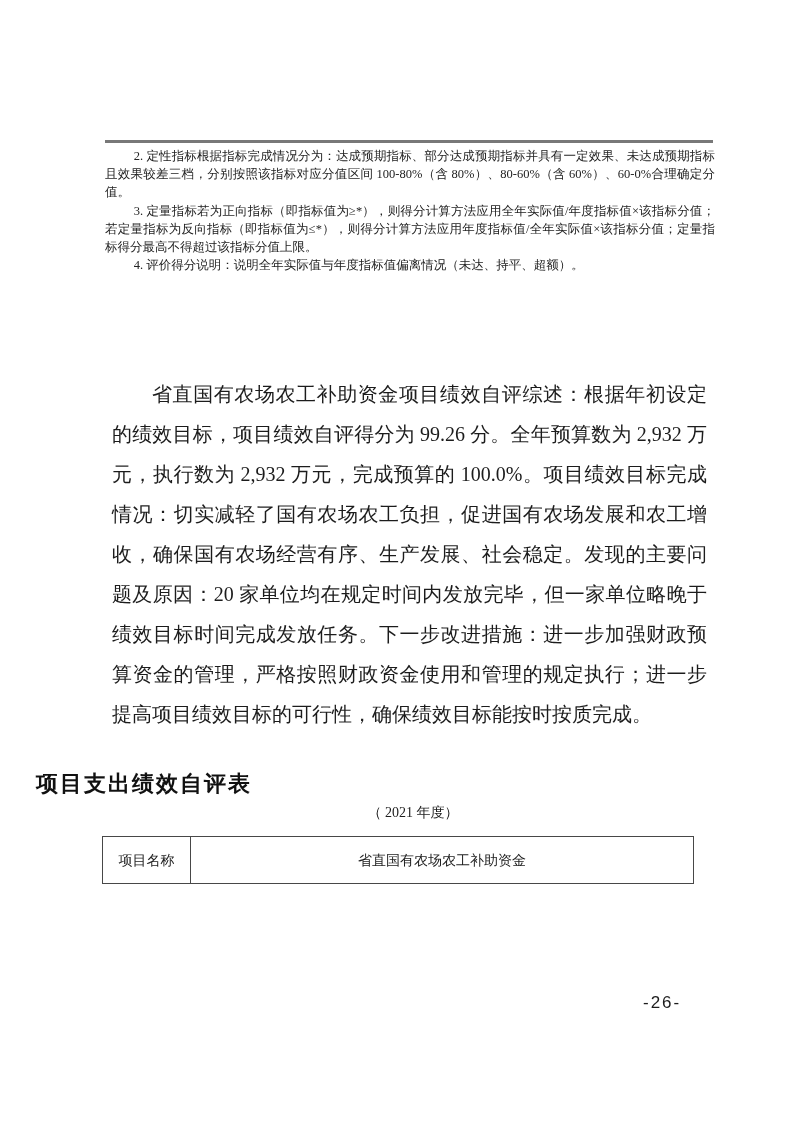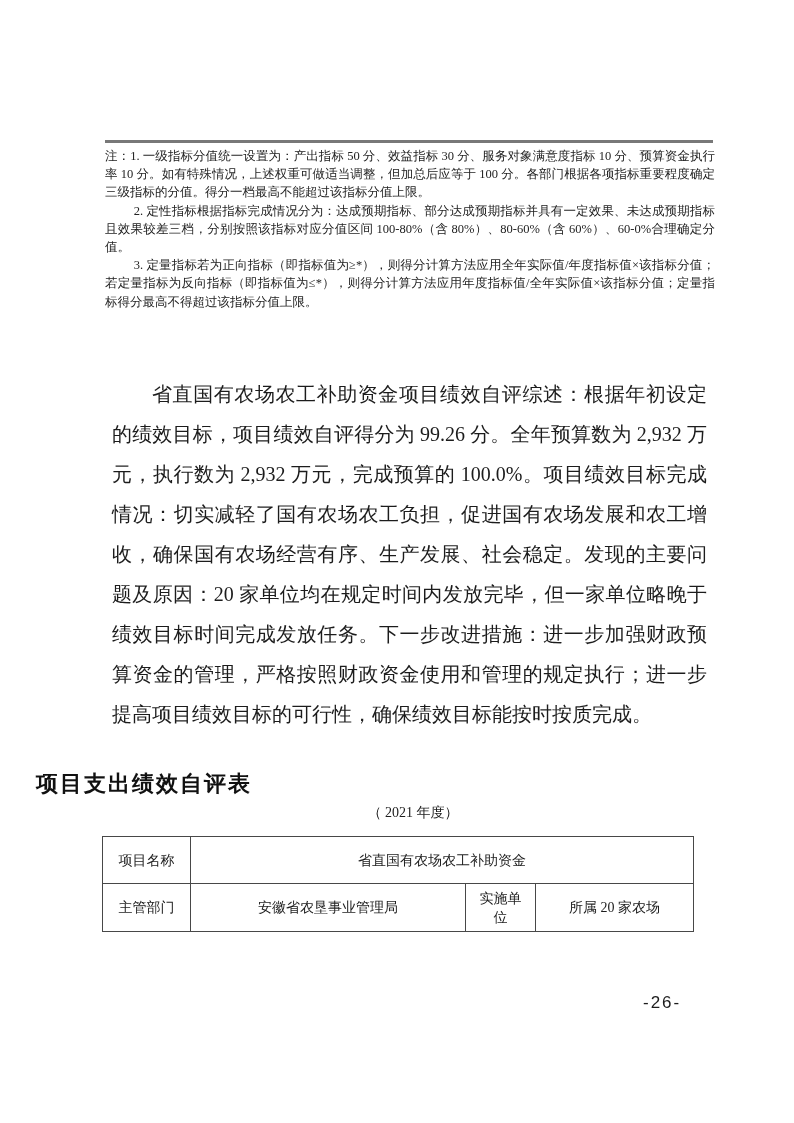--- a/index.html
+++ b/index.html
@@ -59,23 +59,23 @@
   }
 </style>
 </head>
 <body>
 
 <div class="page">
 
   <div class="top-rule"></div>
 
   <div class="notes">
-    <p>注：1. 一级指标分值统一设置为：产出指标 50 分、效益指标 30 分、服务对象满意度指标 10 分、预算资金执行率 10 分。如有特殊情况，上述权重可做适当调整，但加总后应等于 100 分。各部门根据各项指标重要程度确定三级指标的分值。得分一档最高不能超过该指标分值上限。</p>
     <p class="indent">2. 定性指标根据指标完成情况分为：达成预期指标、部分达成预期指标并具有一定效果、未达成预期指标且效果较差三档，分别按照该指标对应分值区间 100-80%（含 80%）、80-60%（含 60%）、60-0%合理确定分值。</p>
     <p class="indent">3. 定量指标若为正向指标（即指标值为≥*），则得分计算方法应用全年实际值/年度指标值×该指标分值；若定量指标为反向指标（即指标值为≤*），则得分计算方法应用年度指标值/全年实际值×该指标分值；定量指标得分最高不得超过该指标分值上限。</p>
+    <p class="indent">4. 评价得分说明：说明全年实际值与年度指标值偏离情况（未达、持平、超额）。</p>
   </div>
 
   <div class="summary">
     <p>省直国有农场农工补助资金项目绩效自评综述：根据年初设定的绩效目标，项目绩效自评得分为 99.26 分。全年预算数为 2,932 万元，执行数为 2,932 万元，完成预算的 100.0%。项目绩效目标完成情况：切实减轻了国有农场农工负担，促进国有农场发展和农工增收，确保国有农场经营有序、生产发展、社会稳定。发现的主要问题及原因：20 家单位均在规定时间内发放完毕，但一家单位略晚于绩效目标时间完成发放任务。下一步改进措施：进一步加强财政预算资金的管理，严格按照财政资金使用和管理的规定执行；进一步提高项目绩效目标的可行性，确保绩效目标能按时按质完成。</p>
   </div>
 
   <div class="table-title">项目支出绩效自评表</div>
   <div class="table-subtitle">（ 2021 年度）</div>
 
   <table class="eval">
@@ -87,24 +87,18 @@
       <col style="width:70px">
       <col style="width:50px">
       <col style="width:50px">
       <col style="width:58px">
     </colgroup>
     <tbody>
         <tr class="r1">
       <td>项目名称</td>
       <td colspan="7">省直国有农场农工补助资金</td>
     </tr>
-    <tr class="r2">
-      <td>主管部门</td>
-      <td colspan="3">安徽省农垦事业管理局</td>
-      <td>实施单位</td>
-      <td colspan="3">所属 20 家农场</td>
-    </tr>
   </tbody>
     </table>
 
   <div class="page-number">-26-</div>
 
 </div>
 
 </body></html>

